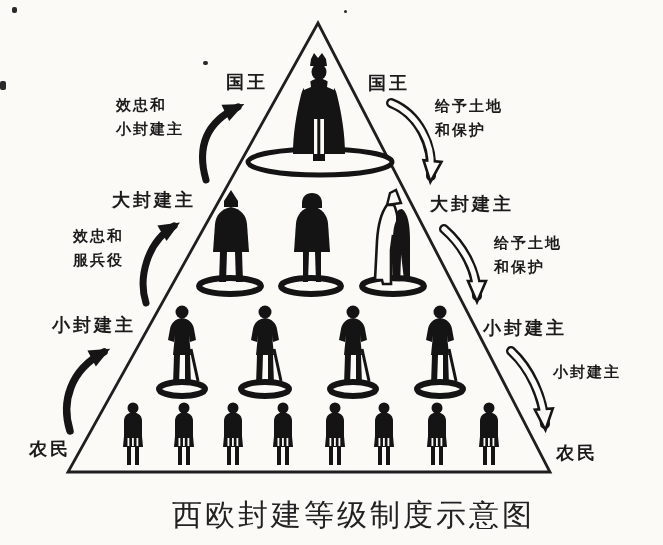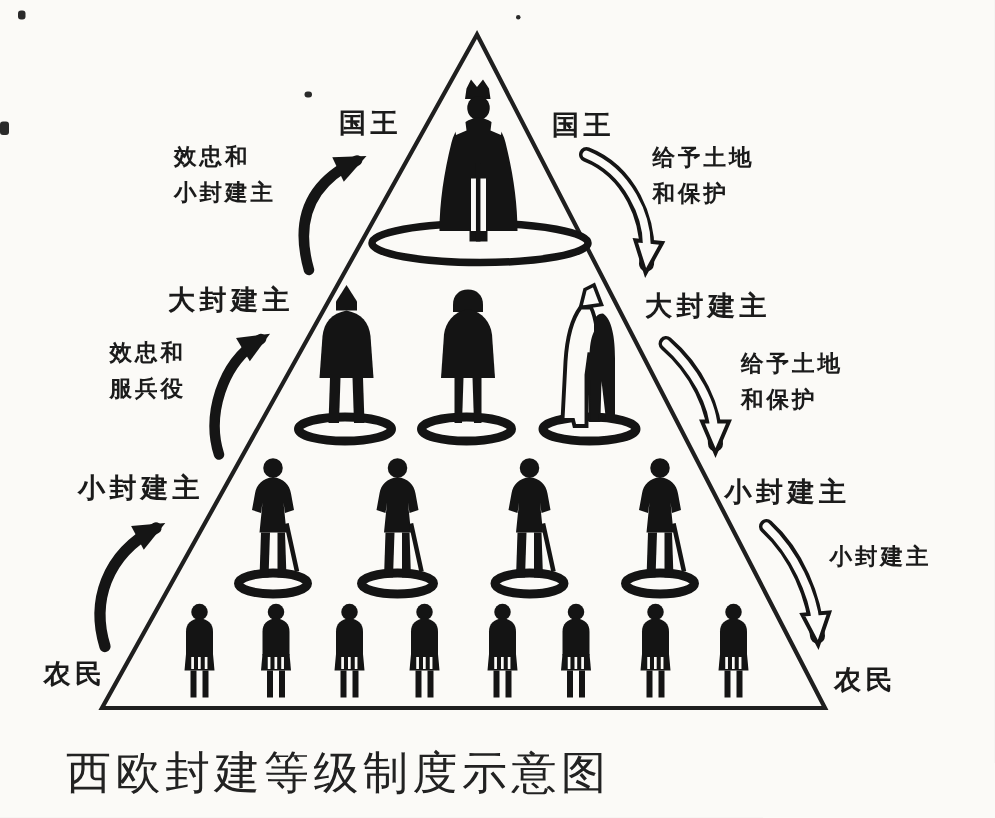--- a/index.html
+++ b/index.html
@@ -20,21 +20,21 @@
     letter-spacing:2px;
     white-space:nowrap;
     font-weight:700;
   }
   .lbl span{display:block;}
   .rank{font-size:18px;letter-spacing:3px;font-weight:600;}
   .caption{
     position:absolute;
     left:0;right:0;
     top:495px;
-    text-align:left;
+    text-align:center;
     font-size:30px;
     letter-spacing:3px;
     color:#222;
     font-weight:500;
     padding-left:44px;
   }
   .speck{position:absolute;background:#2a2a2a;border-radius:2px;}
 </style>
 </head>
 <body>

